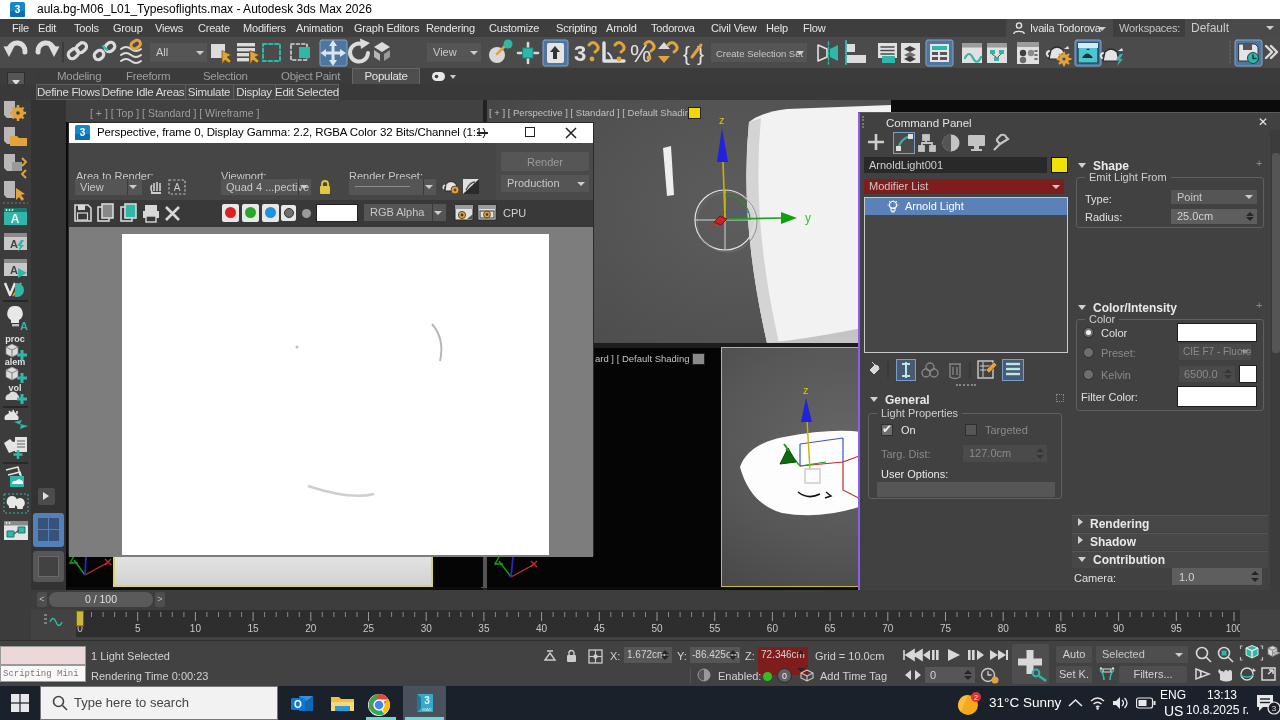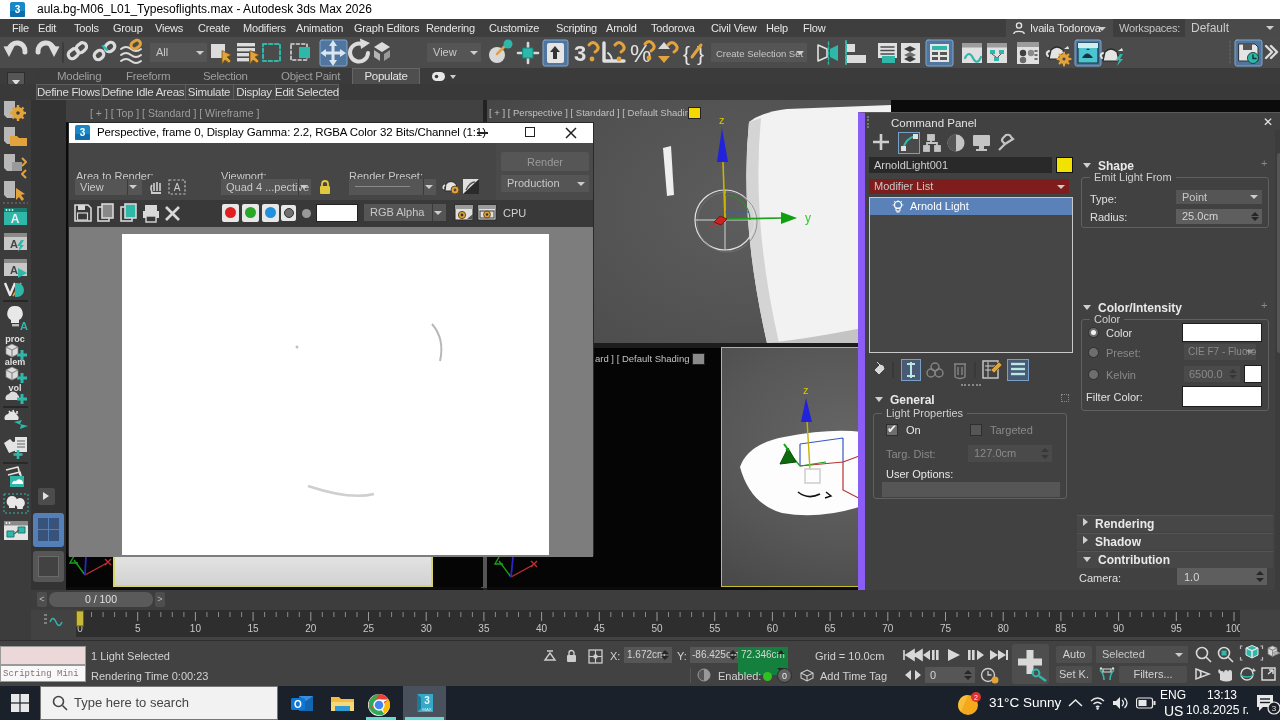--- a/index.html
+++ b/index.html
@@ -664,21 +664,21 @@
           <rect x="4" y="421" width="24" height="4.5" fill="#8a8a8a"></rect>
     <circle cx="6.5" cy="423" r="0.9" fill="#eee"></circle>
           <circle cx="9.5" cy="423" r="0.9" fill="#eee"></circle>
     <rect x="7" y="431" width="7" height="6" fill="#2fb8aa" stroke="#1d7a70"></rect>
           <rect x="18" y="427" width="7" height="6" fill="#2fb8aa" stroke="#1d7a70"></rect>
     <line x1="14" y1="434" x2="19" y2="430" stroke="#555" stroke-width="1.2"></line>
   </g>
 </svg>
 </div>
 
-<div class="abs" id="cmdpanel" style="left:858px;top:112px;width:422px;height:478px;background:#414141;z-index:15;border-top:1px solid #5a5a5a;border-left:7px solid #8b5cf6;font-size:11px;color:#d6d6d6">
+<div class="abs" id="cmdpanel" style="left:858px;top:112px;width:422px;height:478px;background:#414141;z-index:15;border-top:1px solid #5a5a5a;border-left:2px solid #8b5cf6;font-size:11px;color:#d6d6d6">
   <div class="abs" style="left:2px;top:3px;width:3px;height:12px;border-left:2px dotted #777"></div>
   <span class="abs" style="left:26px;top:4px;font-size:11.5px;color:#e2e2e2">Command Panel</span>
   <span class="abs" style="left:398px;top:2px;color:#e8e8e8;font-size:12px">✕</span>
 
   <svg class="abs" style="left:6px;top:17px" width="160" height="25">
     <g stroke="#cfcfcf" stroke-width="2.6" fill="none">
       <path d="M10 4 V20 M2 12 H18"></path>
     </g>
     <rect x="27.5" y="2.5" width="21" height="21" fill="#4a4a4a" stroke="#77a0c8" stroke-width="1"></rect>
     <path d="M32 20 Q34 8 45 6" stroke="#2fb8aa" stroke-width="2" fill="none"></path>
@@ -994,21 +994,21 @@
   <div class="spinf" style="left:624px;top:6px;width:48px;height:16px;background:#565656;font-size:10px">
         <span style="position:absolute;left:3px;top:2px">1.672cm</span>
         <span class="spin"></span>
       </div>
   <span class="abs" style="left:677px;top:9px">Y:</span>
   <div class="spinf" style="left:690px;top:6px;width:50px;height:16px;background:#565656;font-size:10px">
         <span style="position:absolute;left:2px;top:2px">-86.425cm</span>
         <span class="spin"></span>
       </div>
   <span class="abs" style="left:745px;top:9px">Z:</span>
-  <div class="spinf" style="left:738px;top:6px;width:50px;height:28px;background:#15803d;font-size:10px">
+  <div class="spinf" style="left:758px;top:6px;width:50px;height:28px;background:#7f1d1d;font-size:10px">
         <span style="position:absolute;left:3px;top:2px">72.346cm</span>
         <span class="spin"></span>
       </div>
   <span class="abs" style="left:815px;top:9px">Grid = 10.0cm</span>
   <div class="sep" style="left:690px;top:27px;height:15px;background:#555"></div>
   <svg class="abs" style="left:697px;top:27px" width="16" height="15">
         <circle cx="7" cy="7" r="6" fill="#555" stroke="#999"></circle>
         <path d="M7 1 a6 6 0 0 1 0 12 Z" fill="#999"></path>
       </svg>
   <span class="abs" style="left:718px;top:29px">Enabled:</span>

